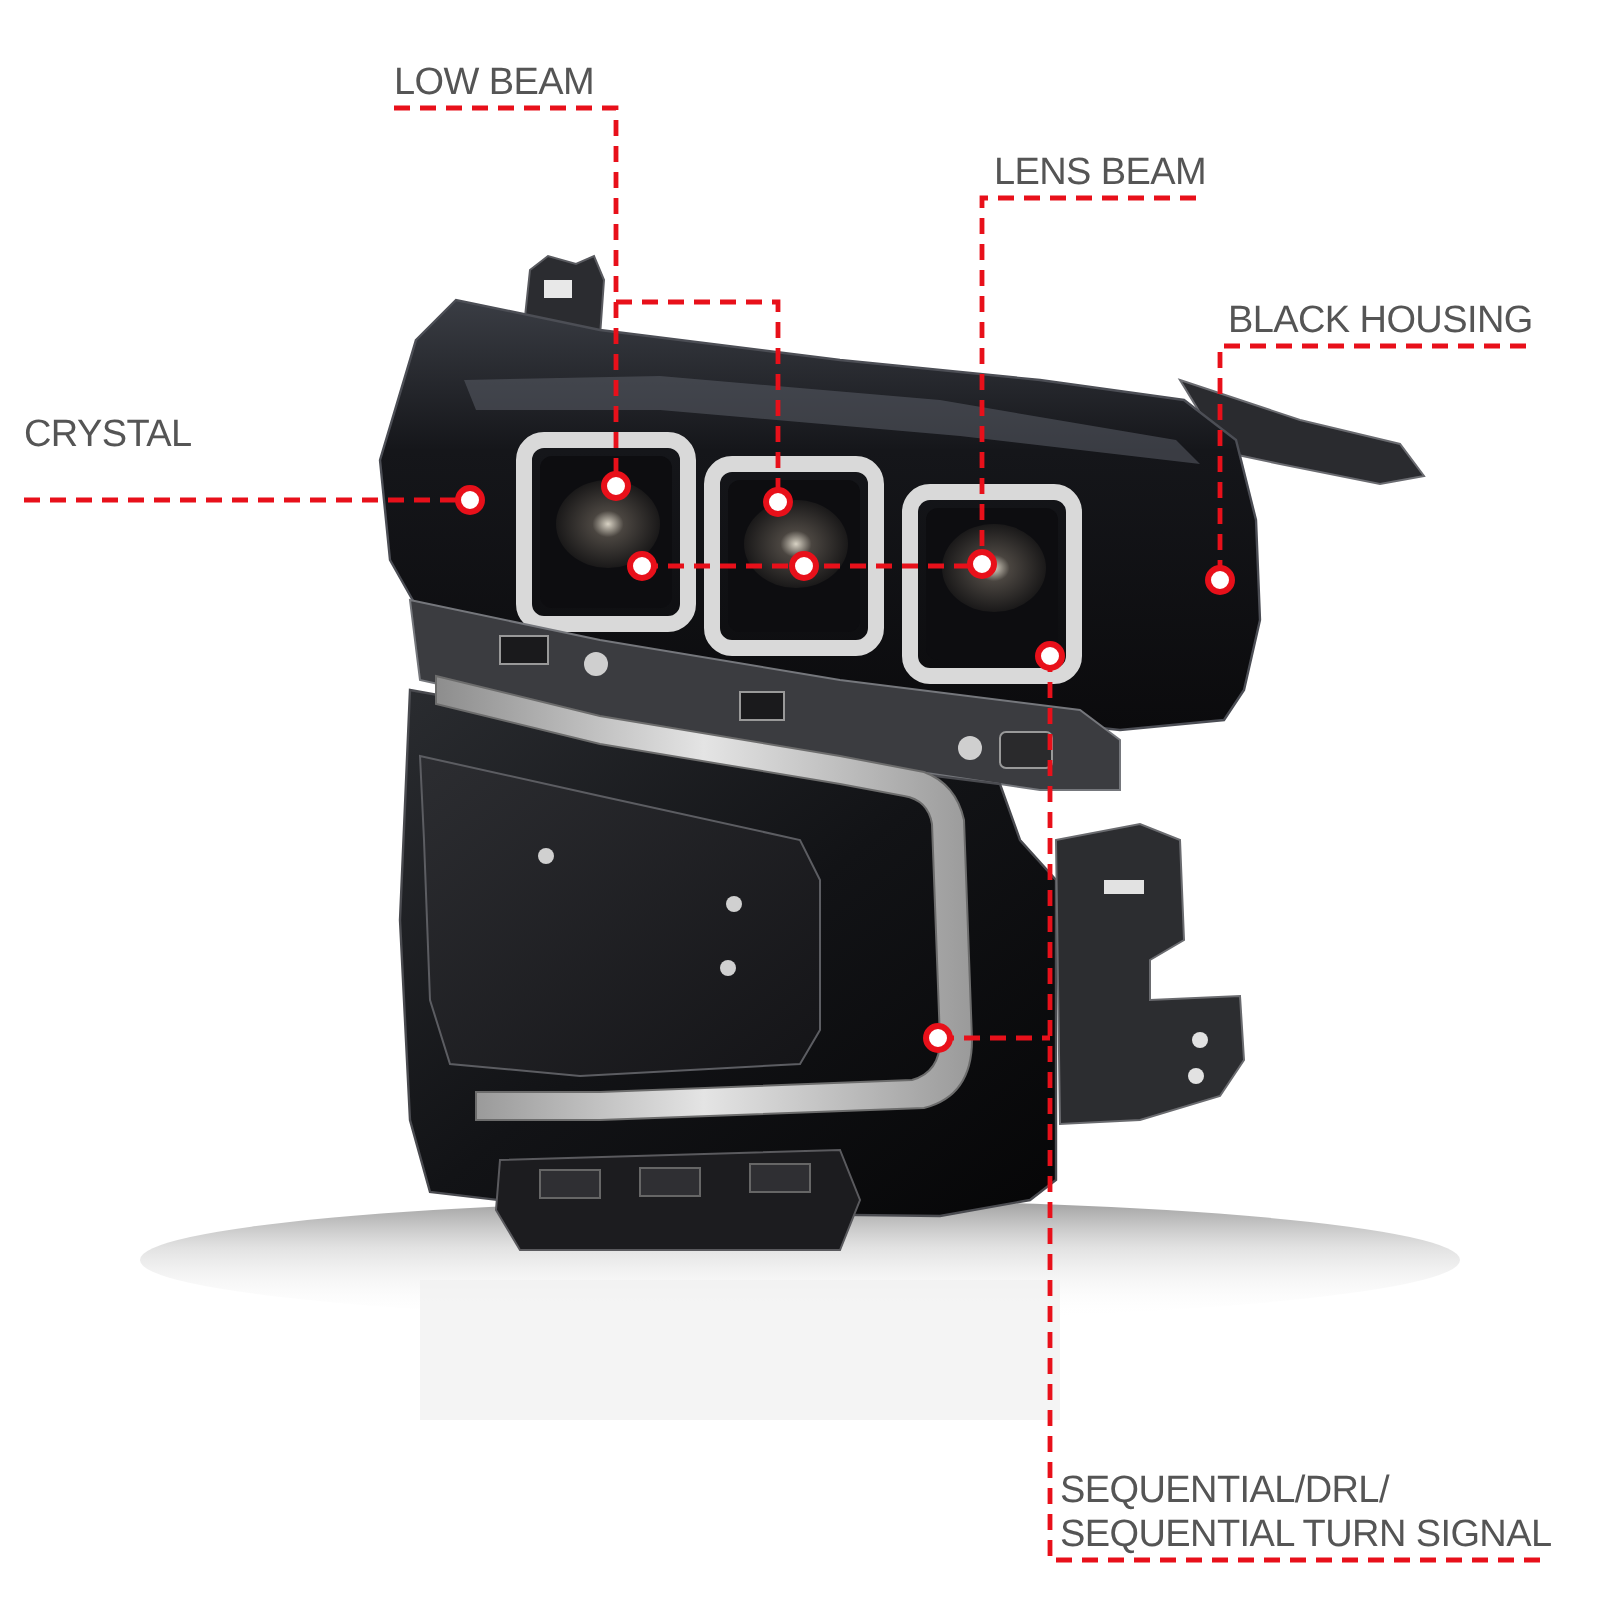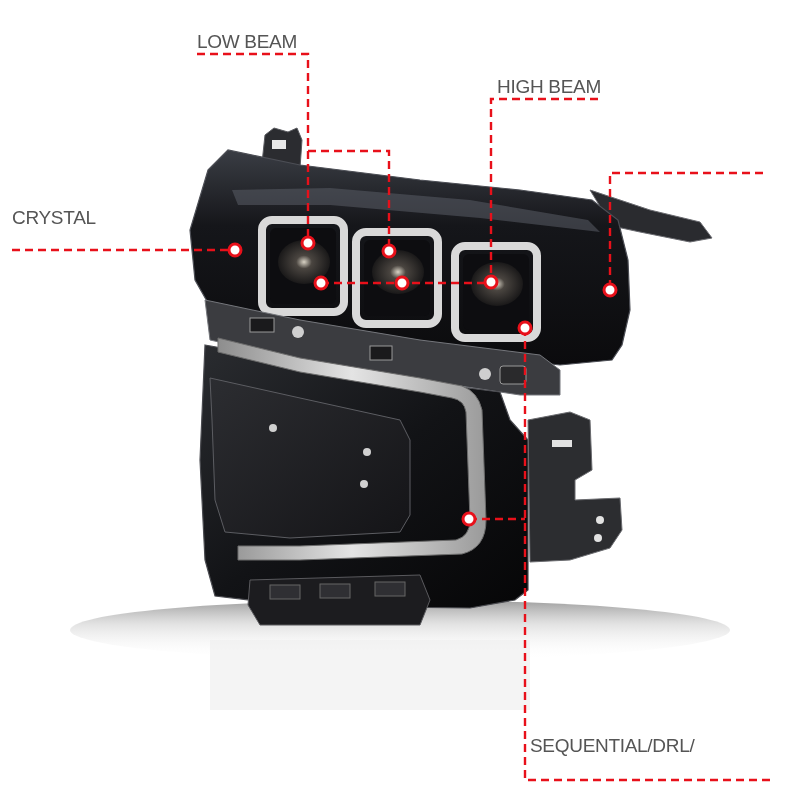--- a/index.html
+++ b/index.html
@@ -132,17 +132,19 @@
       <circle cx="402" cy="283" r="6"></circle>
       <circle cx="491" cy="282" r="6"></circle>
       <circle cx="610" cy="290" r="6"></circle>
       <circle cx="235" cy="250" r="6"></circle>
       <circle cx="525" cy="328" r="6"></circle>
       <circle cx="469" cy="519" r="6"></circle>
     </g>
   </svg>
 
   <div class="label" style="left:197px; top:30px;">LOW BEAM</div>
-  <div class="label" style="left:497px; top:75px;">HIGH BEAM</div>
+  <div class="label" style="left:497px; top:75px;">LENS BEAM</div>
+  <div class="label" style="left:614px; top:149px;">BLACK HOUSING</div>
   <div class="label" style="left:12px; top:206px;">CRYSTAL</div>
   <div class="label" style="left:530px; top:734px;">SEQUENTIAL/DRL/</div>
+  <div class="label" style="left:530px; top:756px;">SEQUENTIAL TURN SIGNAL</div>
 
 </div>
 
 </body></html>

